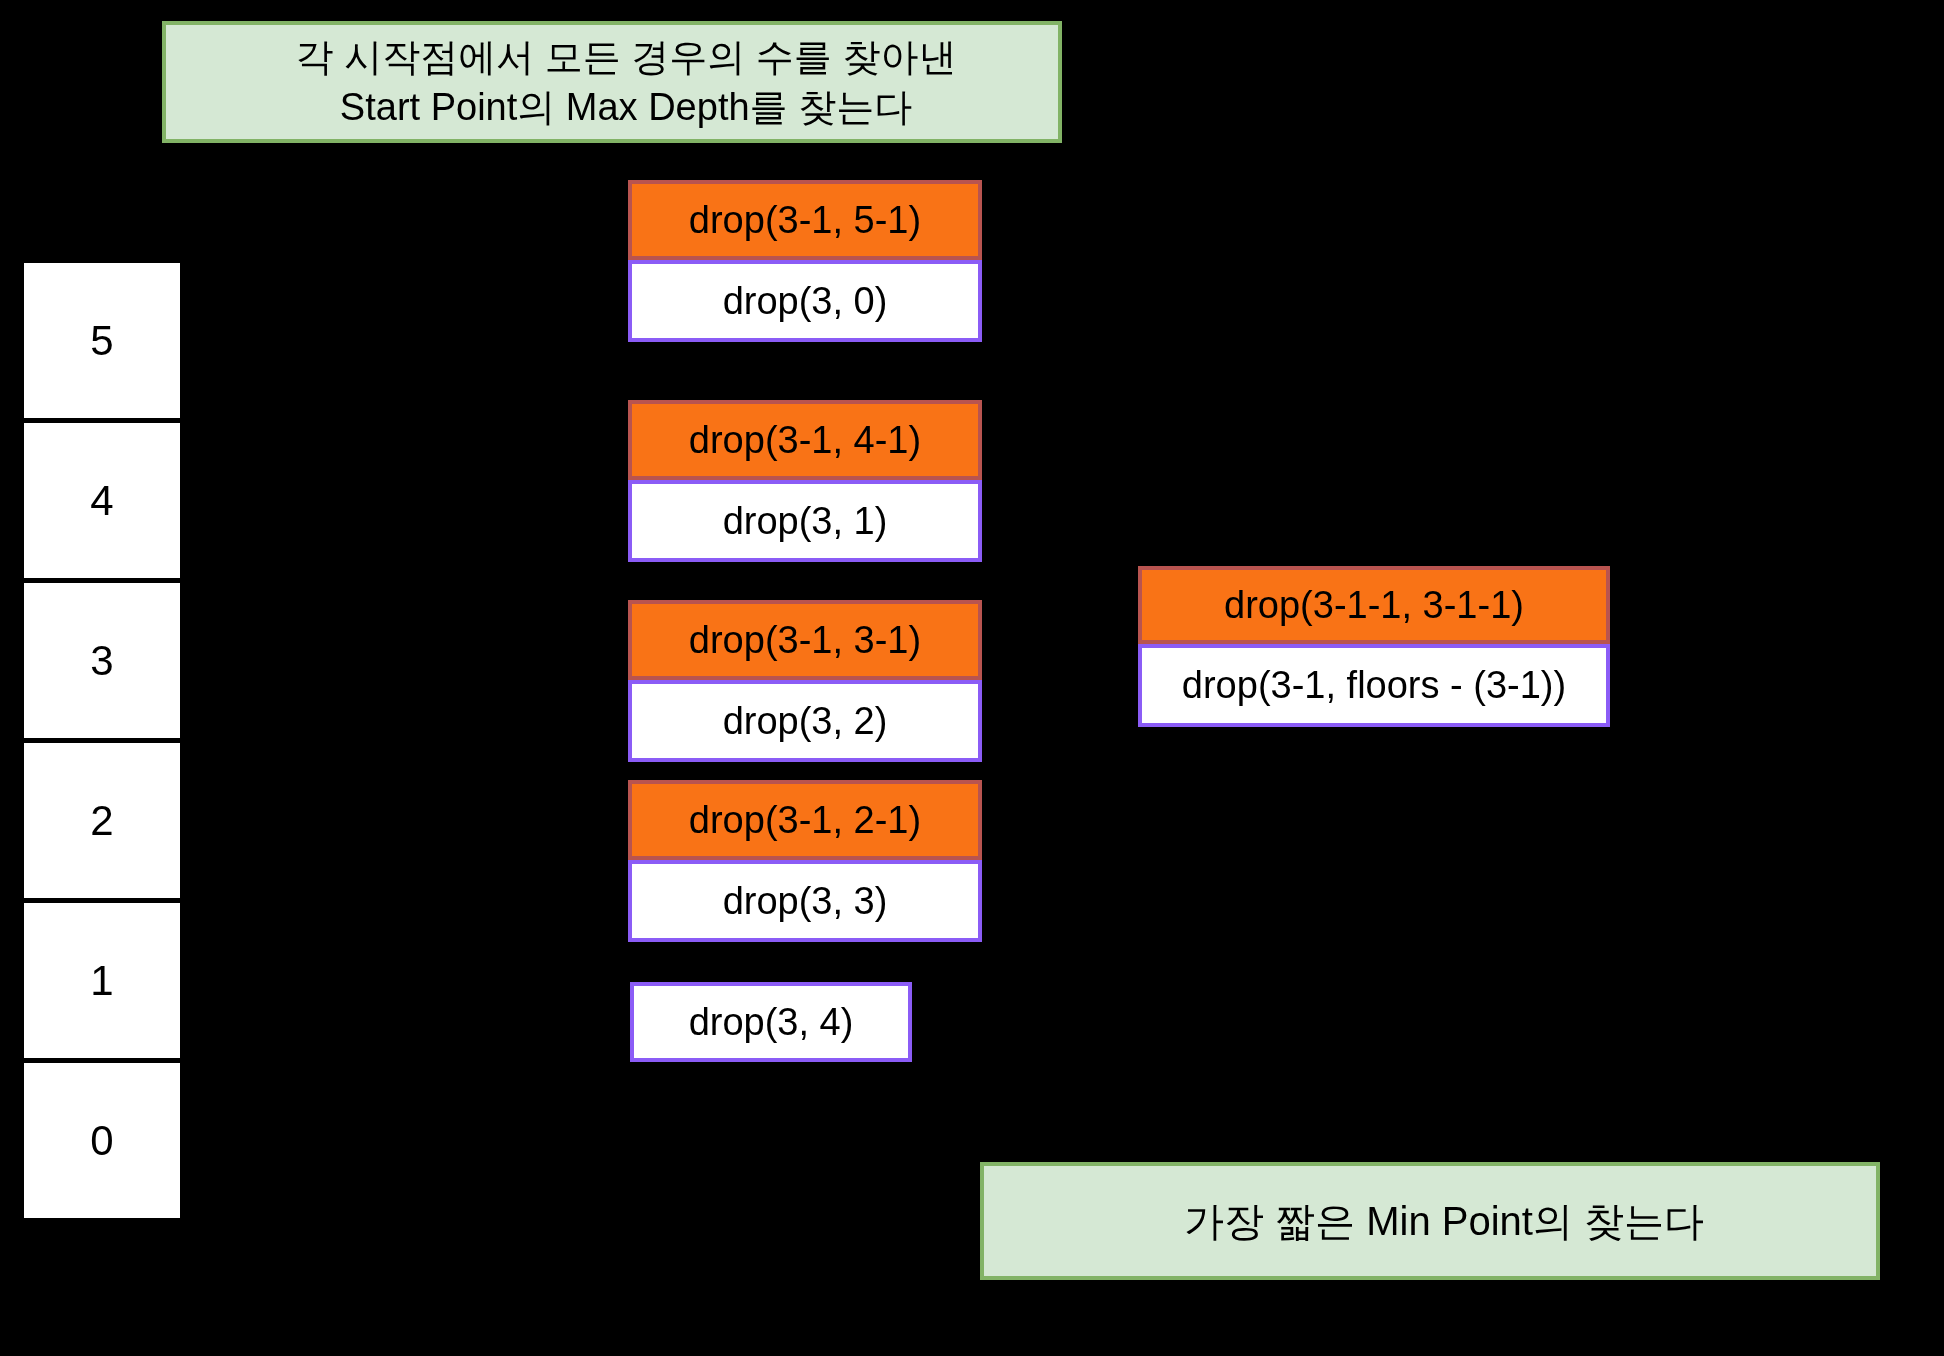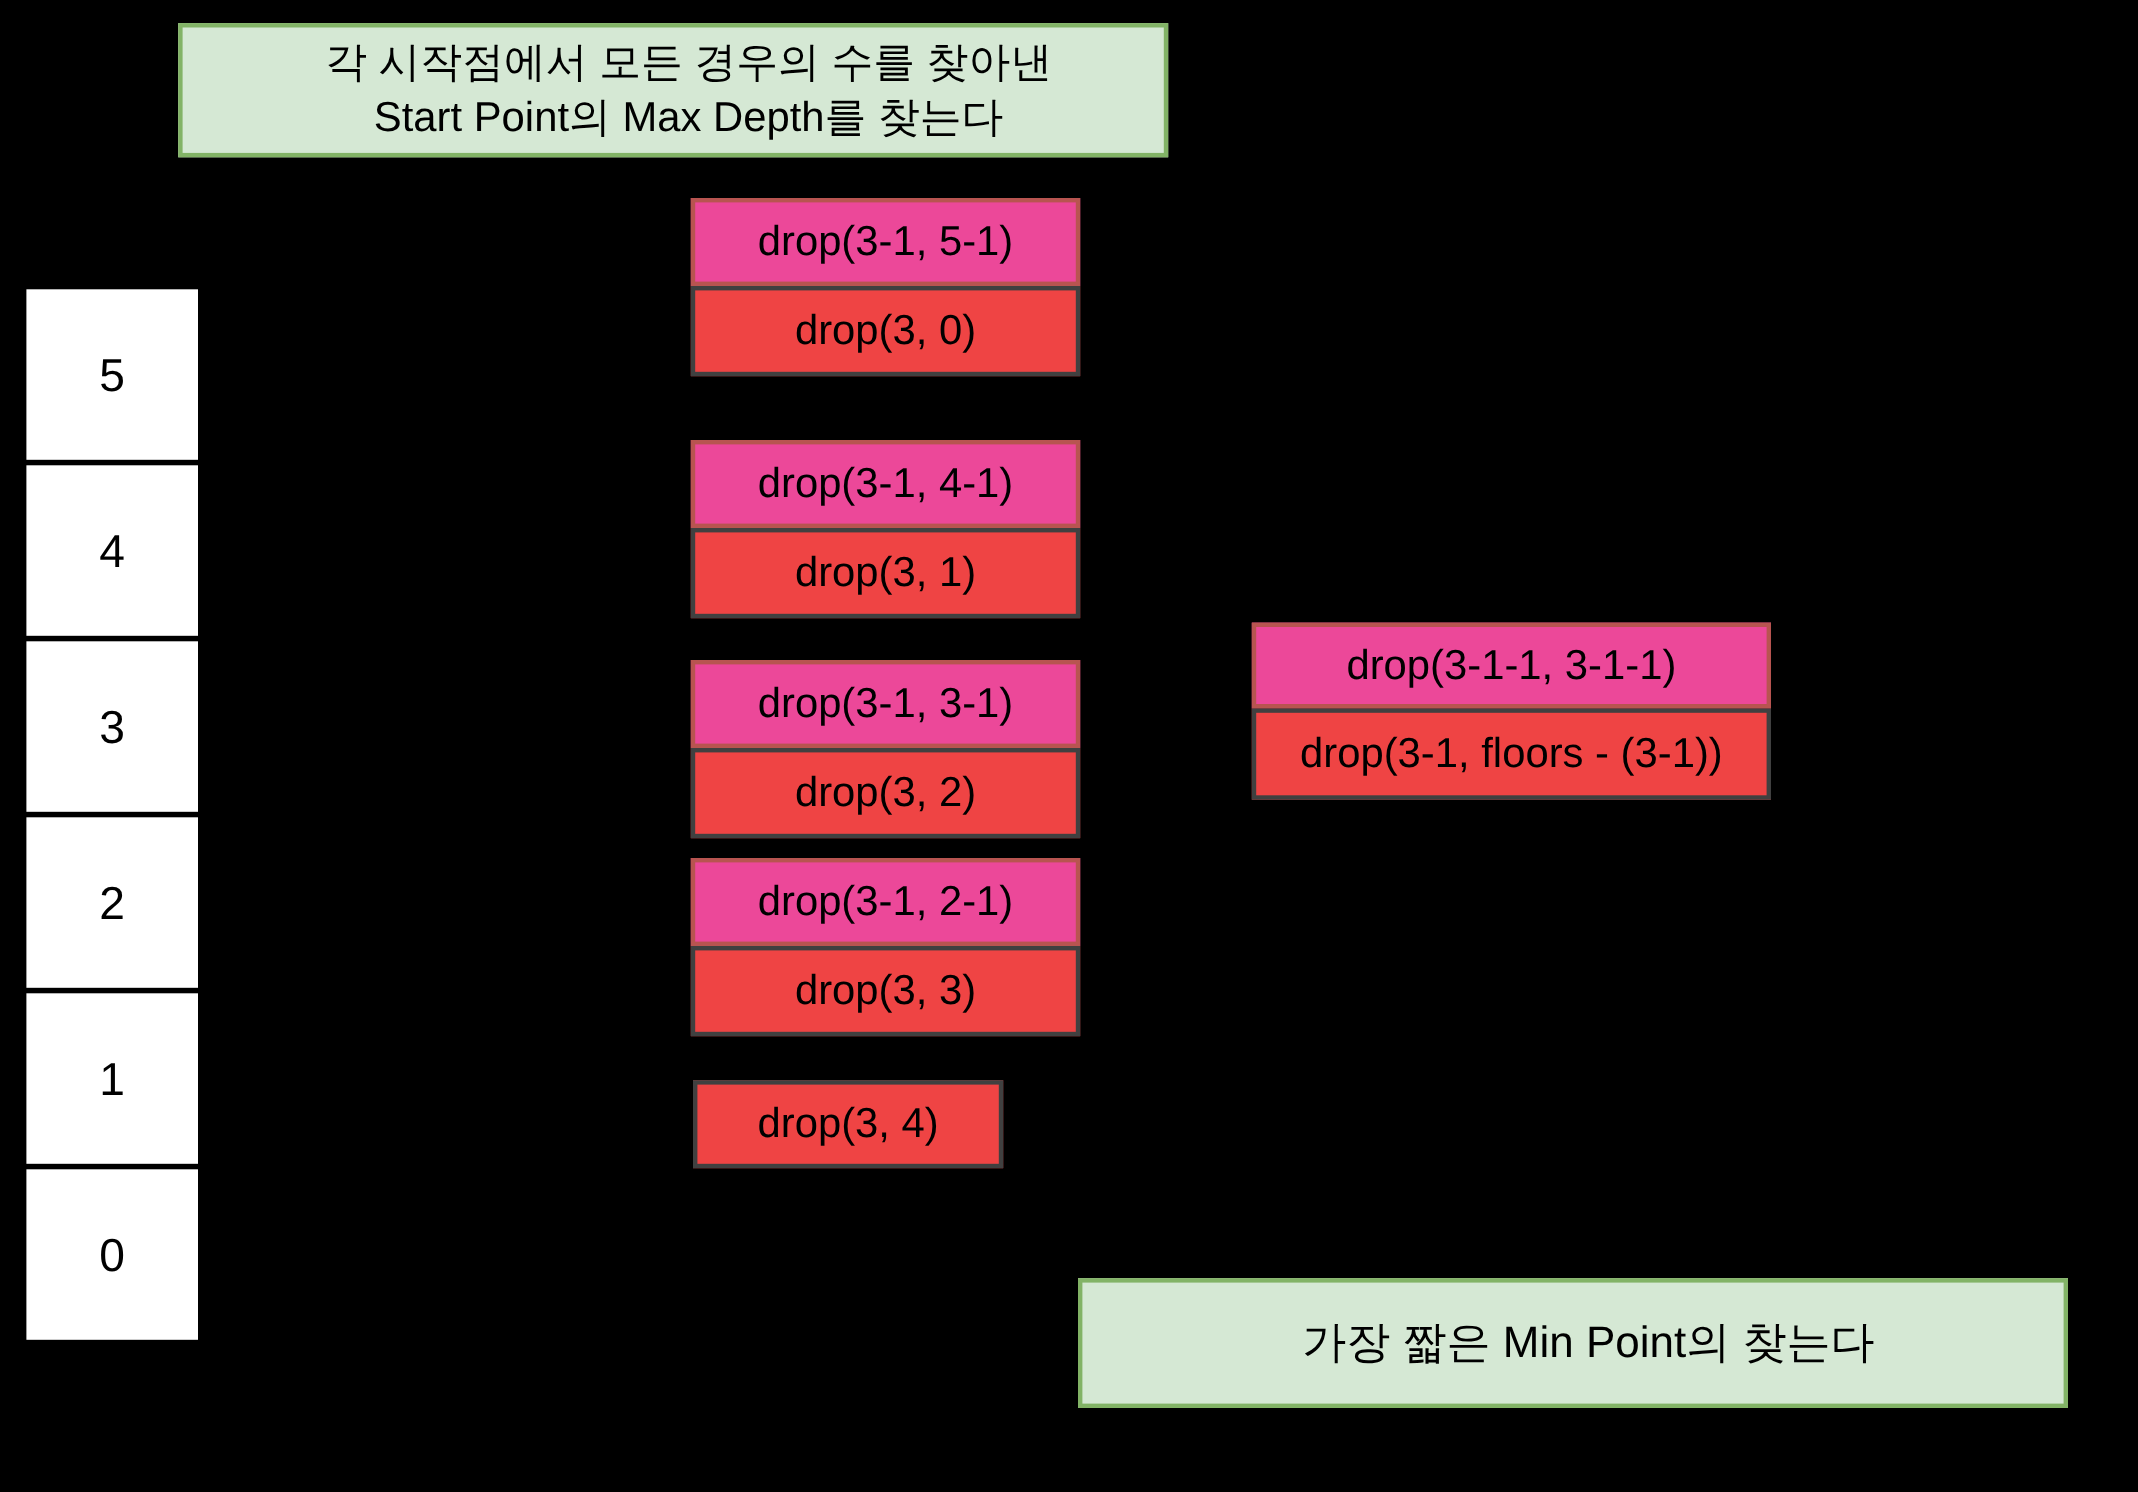--- a/index.html
+++ b/index.html
@@ -49,27 +49,27 @@
   .callbox {
     box-sizing: border-box;
     width: 100%;
     display: flex;
     align-items: center;
     justify-content: center;
     text-align: center;
     font-size: 38px;
   }
   .max-box {
-    background: #ec4899;
+    background: #f97316;
     border: 4px solid #b85450;
     height: 80px;
   }
   .start-box {
-    background: #ef4444;
-    border: 4px solid #404040;
+    background: #ffffff;
+    border: 4px solid #8b5cf6;
     height: 82px;
   }
 </style>
 </head>
 <body>
 
 <div class="canvas">
 
   <div class="abs banner" style="left:162px; top:21px; width:900px; height:122px;">
     <div>각 시작점에서 모든 경우의 수를 찾아낸</div>

